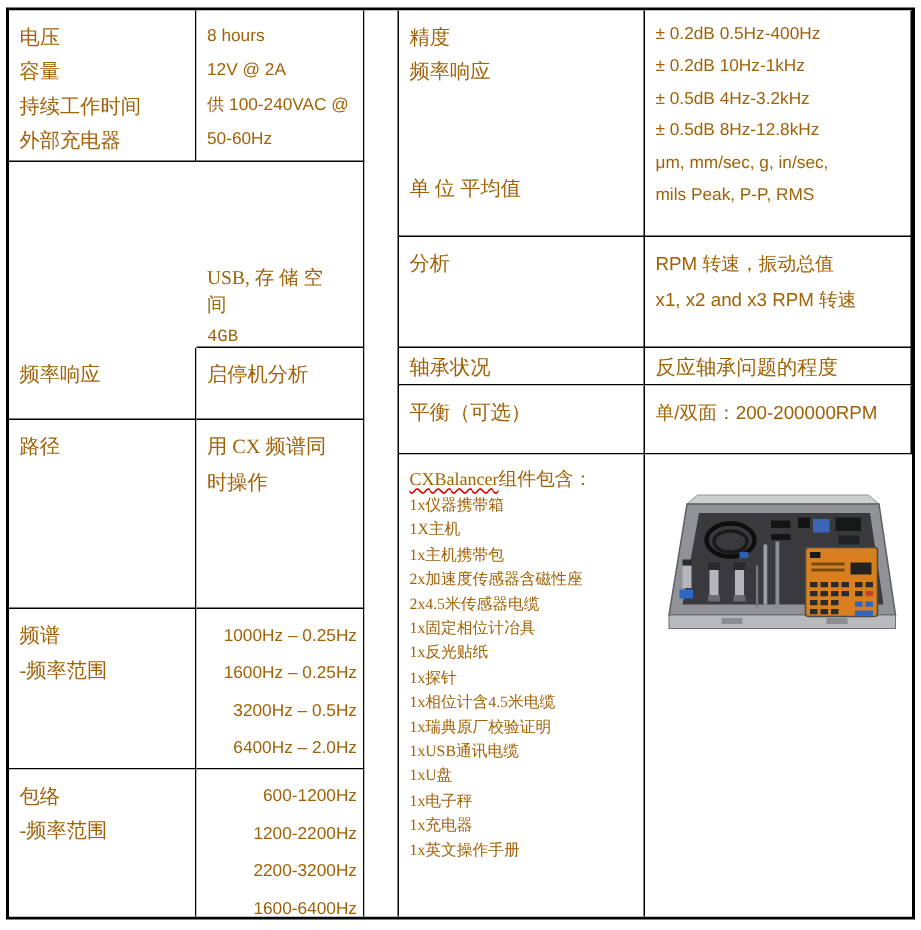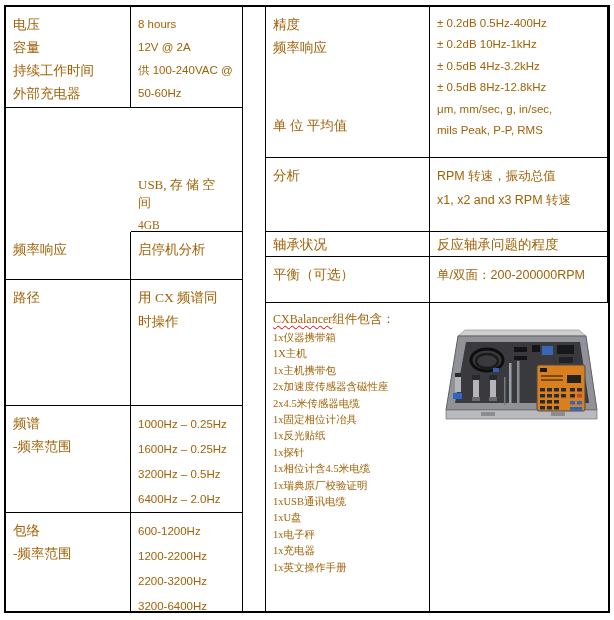--- a/index.html
+++ b/index.html
@@ -11,22 +11,22 @@
      border-bottom:1px solid #000;padding:6px 4px 0 7px;overflow:hidden;background:#fff;}
   .no-b{border-bottom:none;}
   .no-r{border-right:none;}
   .lab{font-size:13.5px;line-height:23px;}
   .lat{font-family:"Liberation Sans","DejaVu Sans",sans-serif;font-size:11.5px;line-height:23px;}
   .zhv{font-size:13.5px;line-height:24px;}
   .mix{font-family:"Liberation Sans","DejaVu Sans",sans-serif;font-size:12.5px;line-height:24px;}
   .tline{white-space:nowrap;}
   #l1v .tline{line-height:23px;}
   #l2v .tline{line-height:18px;font-size:13px;}
-  #l2v .tline:nth-child(3){font-family:Liberation Serif, serif;font-size:11.5px;margin-top:4px;}
-  #l5v .tline,#l6v .tline{line-height:25px;}
+  #l2v .tline:nth-child(3){font-family:Liberation Mono, monospace;font-size:11.5px;margin-top:4px;}
+  #l5v .tline,#l6v .tline{line-height:25px;text-align:right;}
   #r1l .lbl2{margin-top:55px;font-size:13.5px;line-height:23px;}
   #r1v .tline{line-height:21.4px;}
   #r3l,#r3v{padding-top:3px;}
   .kit-head{font-size:12.5px;line-height:17px;margin-bottom:2px;white-space:nowrap;}
   .kit-brand{font-family:"Liberation Serif","DejaVu Serif",serif;font-size:12px;
              text-decoration:underline wavy #e00000;text-decoration-thickness:1px;text-underline-offset:2px;}
   .kit-items .tline{font-size:10.5px;line-height:16.4px;}
   .photo-wrap{margin:16px 0 0 4px;}
 </style>
 </head>
@@ -81,21 +81,21 @@
       </div>
 
     <div class="c lab no-b" id="l6l" style="left:0;top:506px;width:125px;height:98px">
         <div class="tline">包络</div>
         <div class="tline">-频率范围</div>
       </div>
     <div class="c lat no-b" id="l6v" style="left:125px;top:506px;width:112px;height:98px">
         <div class="tline">600-1200Hz</div>
         <div class="tline">1200-2200Hz</div>
         <div class="tline">2200-3200Hz</div>
-        <div class="tline">3200-6400Hz</div>
+        <div class="tline">1600-6400Hz</div>
       </div>
 
     <div class="c no-b" style="left:237px;top:0;width:23px;height:604px"></div>
 
     <div class="c lab" id="r1l" style="left:260px;top:0;width:164px;height:151px">
       <div>
           <div class="tline">精度</div>
           <div class="tline">频率响应</div>
         </div>
       <div class="lbl2">单 位 平均值</div>

